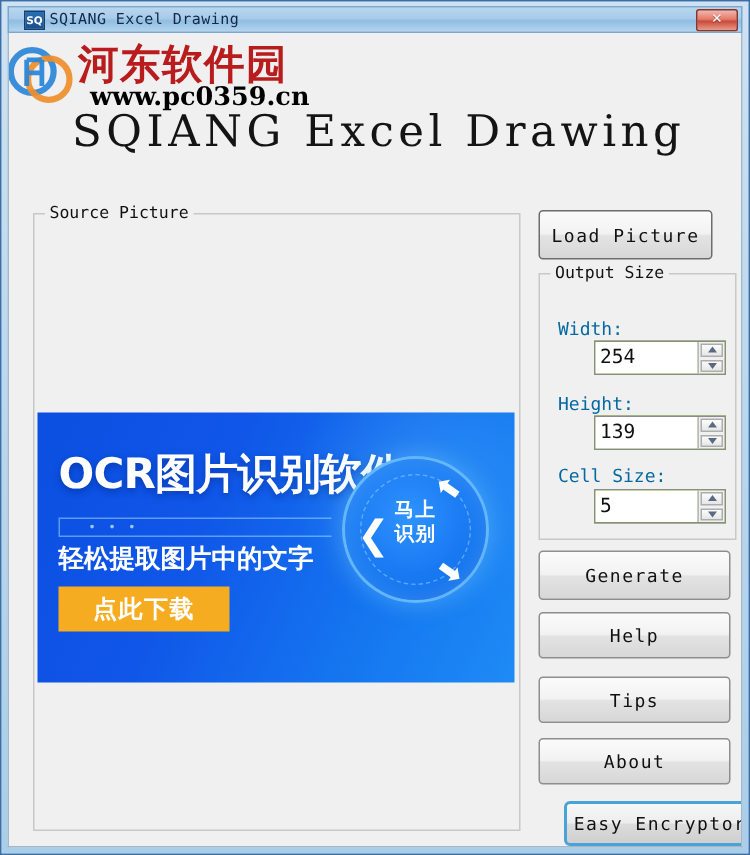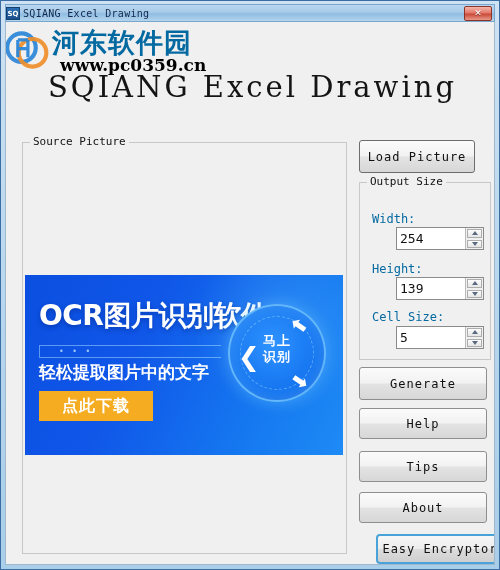--- a/index.html
+++ b/index.html
@@ -28,21 +28,21 @@
 
   
   #title-bar {
     position: relative;
     height: 18px;
     background: linear-gradient(to bottom, #b9d6ef 0%, #a8cbe9 45%, #8fbde2 55%, #b4d4ee 100%);
     border: 1px solid #7aa7cd;
     box-sizing: border-box;
     display: flex;
     align-items: center;
-    padding-left: 0;
+    padding-left: 10px;
     overflow: hidden;
   }
   #title-icon {
     width: 14px; height: 13px;
     background: linear-gradient(to bottom, #2b6fb5, #1a4f8c);
     border: 1px solid #14406f;
     color: #fff;
     font-size: 7px;
     line-height: 13px;
     text-align: center;
@@ -100,21 +100,21 @@
     position: absolute;
     left: 2px; top: 8px;
     width: 46px; height: 46px;
   }
   #wm-cn {
     position: absolute;
     left: 50px; top: 6px;
     font-family: "DejaVu Sans", sans-serif;
     font-weight: bold;
     font-size: 27px;
-    color: #0369a1;
+    color: #b91c1c;
     letter-spacing: 1px;
     white-space: nowrap;
   }
   #wm-url {
     position: absolute;
     left: 58px; top: 36px;
     font-family: "DejaVu Serif", serif;
     font-weight: bold;
     font-size: 17px;
     color: #000000;

